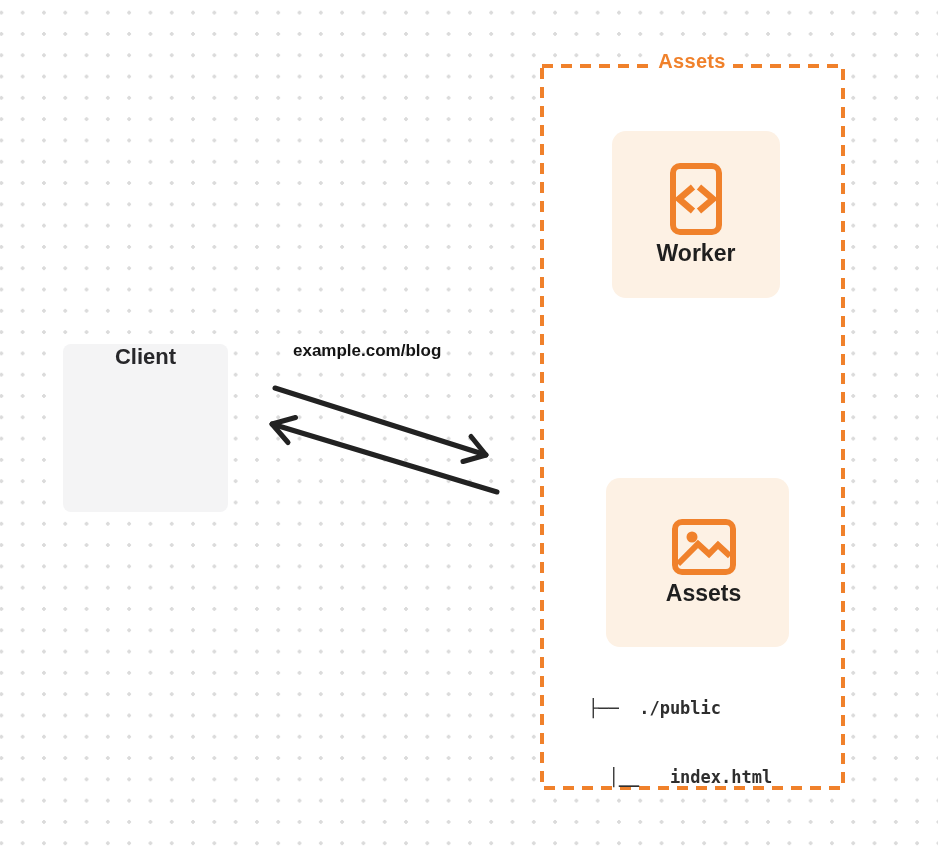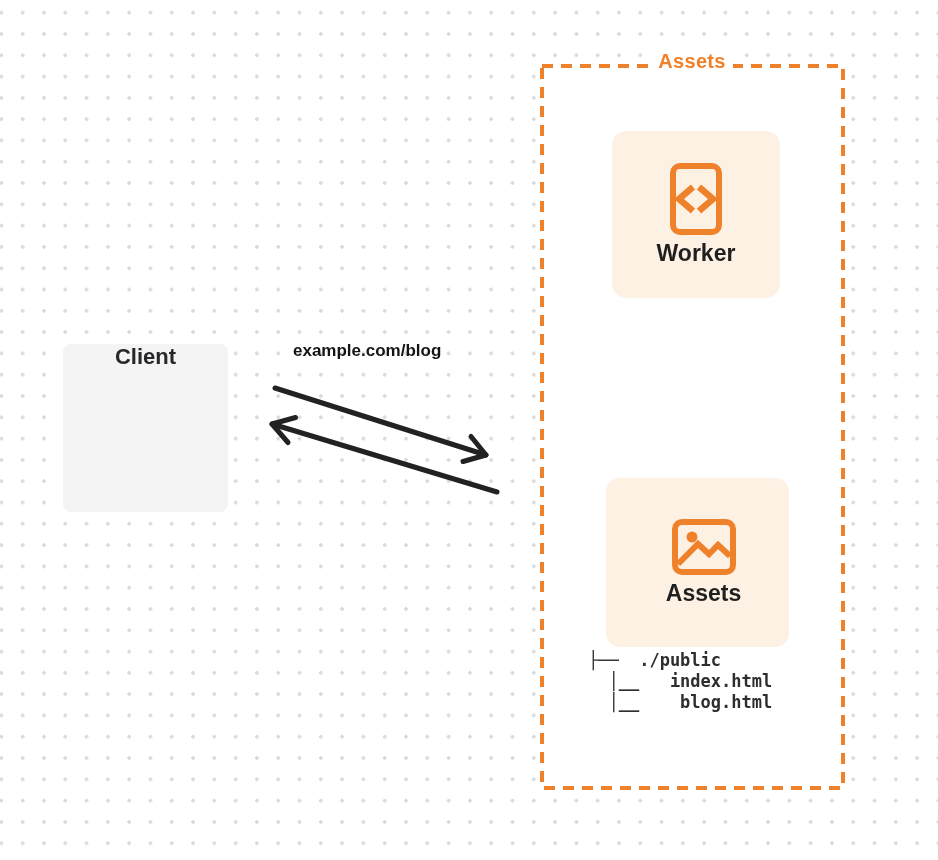--- a/index.html
+++ b/index.html
@@ -43,21 +43,21 @@
     position: absolute; left: 293px; top: 341px; z-index: 3;
     font-size: 17px; font-weight: 700; color: #141414;
   }
 
   .file-tree {
     position: absolute; left: 588px; top: 650px; z-index: 3;
     font-family: "DejaVu Sans Mono", monospace;
     font-size: 17px; font-weight: 600; line-height: 21px;
     color: #2e2e2e;
   }
-  .file-tree .tree-line { white-space: pre; }
+  .file-tree .tree-line { white-space: pre; margin-top: 48px; }
 </style>
 </head>
 <body>
 
 <div class="layer">
   <svg class="diagram-lines" viewBox="0 0 938 860" xmlns="http://www.w3.org/2000/svg">
 
     <rect x="542" y="66" width="301" height="722" fill="#ffffff" stroke="#f0812b" stroke-width="4" stroke-dasharray="11 8"></rect>
 
     <g stroke="#222222" stroke-width="5" fill="none" stroke-linecap="round" stroke-linejoin="round">
@@ -94,20 +94,19 @@
       <circle cx="21" cy="19" r="5.5" fill="#f0812b"></circle>
       <polyline points="7,46 27,26 38,36 47,27 59,38" fill="none" stroke="#f0812b" stroke-width="6" stroke-linecap="butt" stroke-linejoin="miter"></polyline>
     </svg>
   </span>
   <div class="card-label">Assets</div>
 </div>
 
 <div class="file-tree">
   <div class="tree-line">├──  ./public</div>
   <div class="tree-line">  │__   index.html</div>
-  <div class="tree-line">  │__    blog.html</div>
 </div>
 
 <div class="client-box">
   <span class="client-label">Client</span>
 </div>
 
 <div class="request-label">example.com/blog</div>
 
 </body></html>

